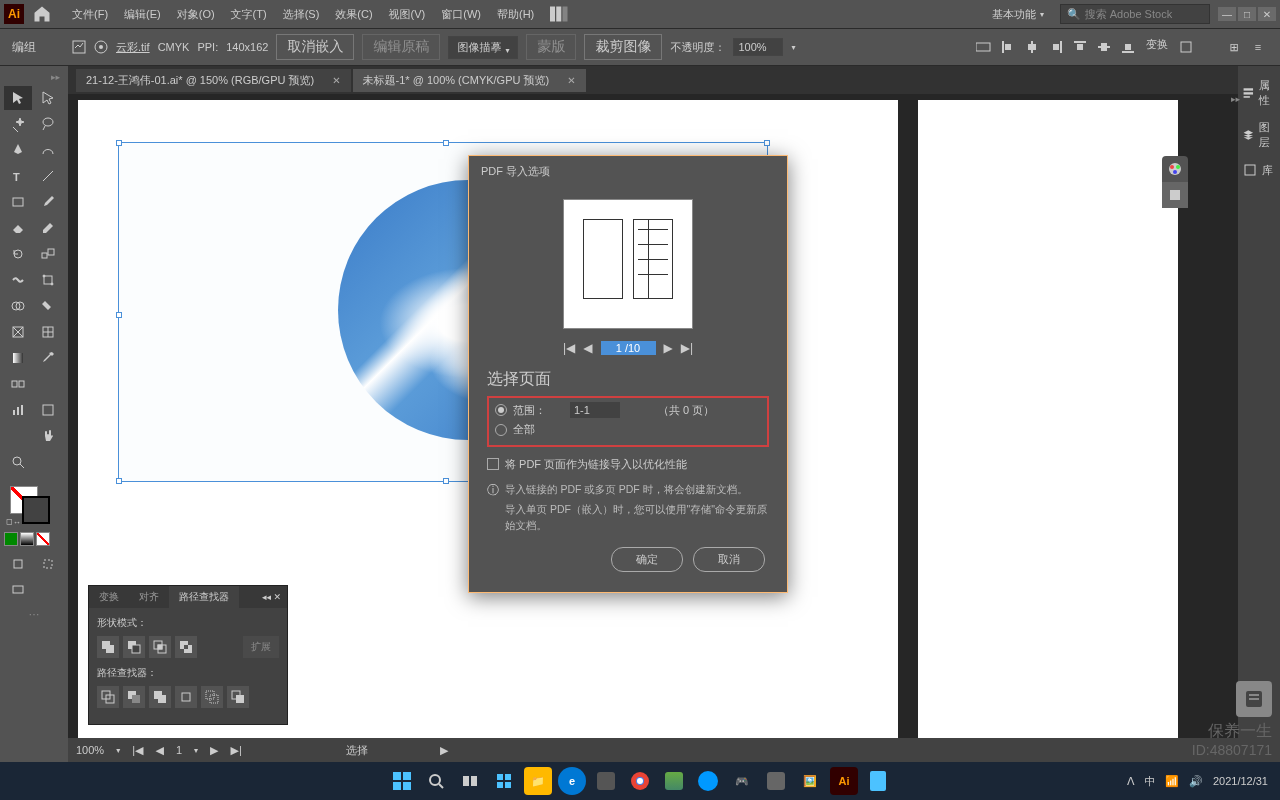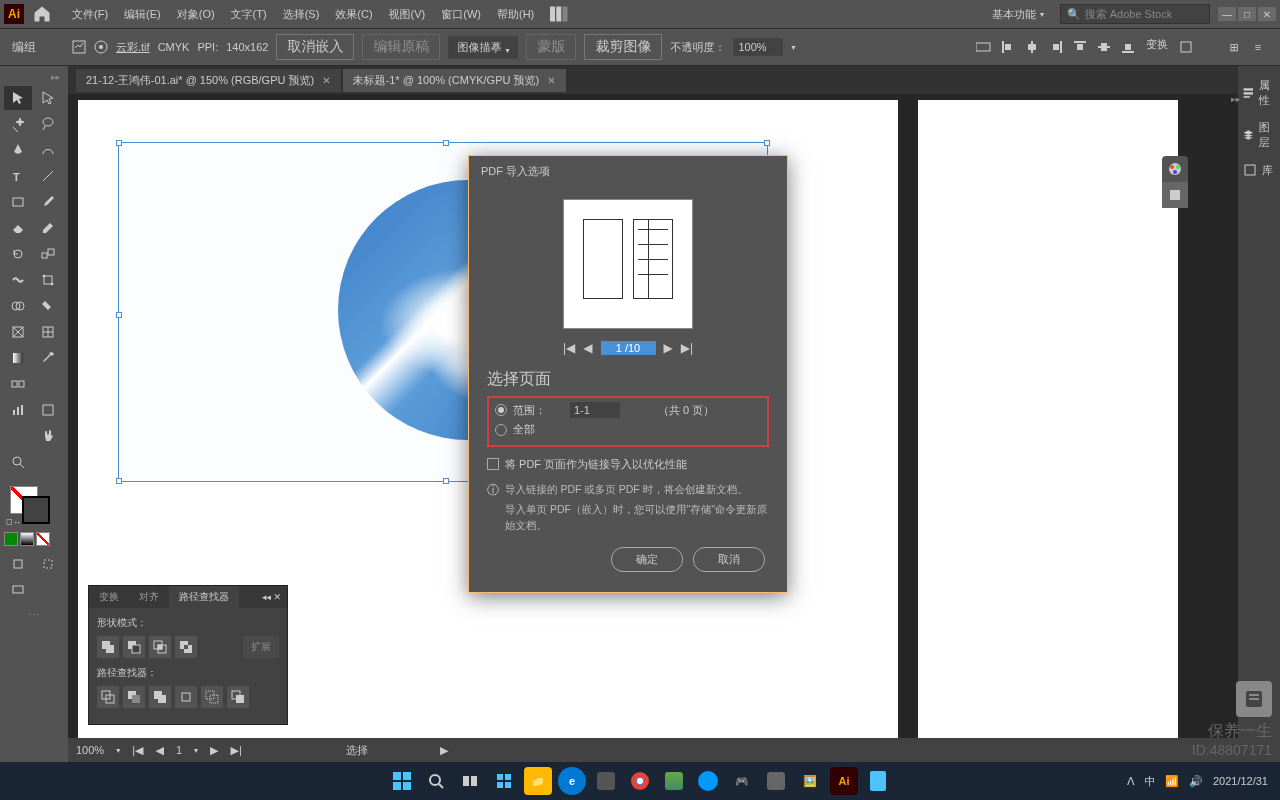--- a/index.html
+++ b/index.html
@@ -21,21 +21,21 @@
 .main-area{display:flex;height:724px}
 .toolbar{width:68px;background:#535353;padding:4px;display:flex;flex-direction:column;gap:2px}
 .tool-row{display:flex;gap:2px}
 .tool{width:28px;height:24px;display:flex;align-items:center;justify-content:center;cursor:pointer;position:relative}
 .tool.active{background:#333}
 .tool svg{width:16px;height:16px}
 .color-sw{display:flex;gap:2px;margin-top:4px}
 .csw{width:14px;height:14px;border:1px solid #888}
 .doc-area{flex:1;background:#262626;position:relative}
 .tabs{height:28px;background:#323232;display:flex;align-items:center;padding-left:8px}
-.tab{padding:4px 10px;background:#424242;margin-right:2px;display:flex;align-items:center;gap:8px;font-size:11px}
+.tab{padding:4px 10px;background:#424242;margin-right:2px;display:flex;align-items:center;gap:18px;font-size:11px}
 .tab.active{background:#535353}
 .tab-close{color:#aaa;font-size:10px}
 .canvas-wrap{position:absolute;top:28px;left:10px;right:10px;bottom:38px;overflow:hidden}
 .artboard{position:absolute;top:6px;left:0;width:820px;height:670px;background:#fff}
 .artboard2{position:absolute;top:6px;left:840px;width:260px;height:670px;background:#fff}
 .selection{position:absolute;top:42px;left:40px;width:650px;height:340px;border:1px solid #4a90d9;background:rgba(74,144,217,0.02)}
 .sel-handle{position:absolute;width:6px;height:6px;background:#fff;border:1px solid #4a90d9}
 .cloud-circle{position:absolute;top:80px;left:260px;width:260px;height:260px;border-radius:50%;background:linear-gradient(135deg,#3a7bc8 0%,#5a9bd8 40%,#fff 45%,#5a9bd8 55%,#3a7bc8 100%);overflow:hidden}
 .cloud-circle::before{content:"";position:absolute;top:30%;left:10%;width:80%;height:50%;background:radial-gradient(ellipse,#fff 20%,transparent 60%)}
 .cloud-circle::after{content:"";position:absolute;top:50%;left:30%;width:70%;height:40%;background:radial-gradient(ellipse,#fff 25%,transparent 60%)}

